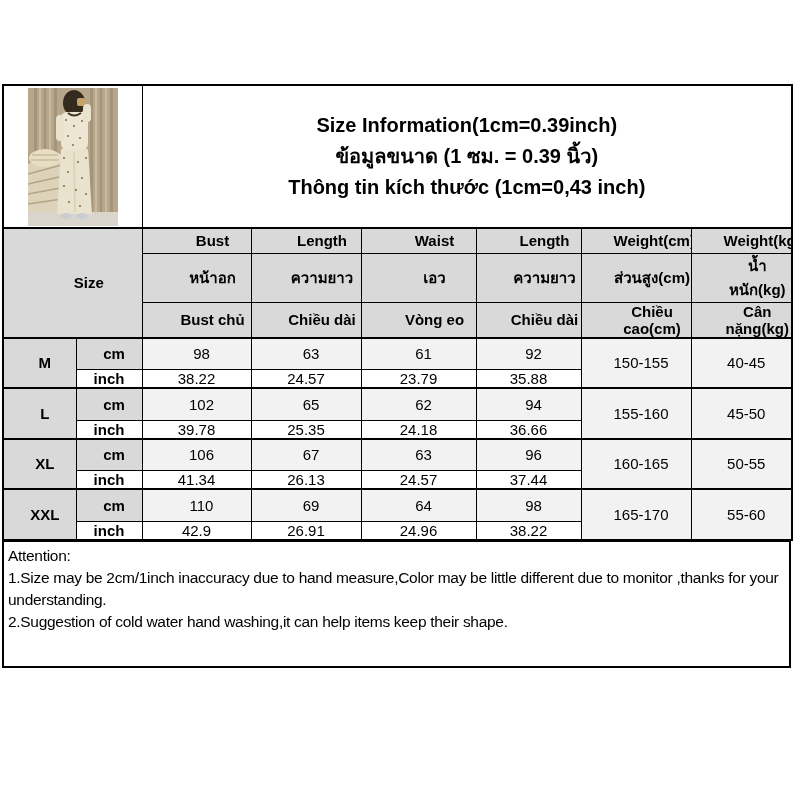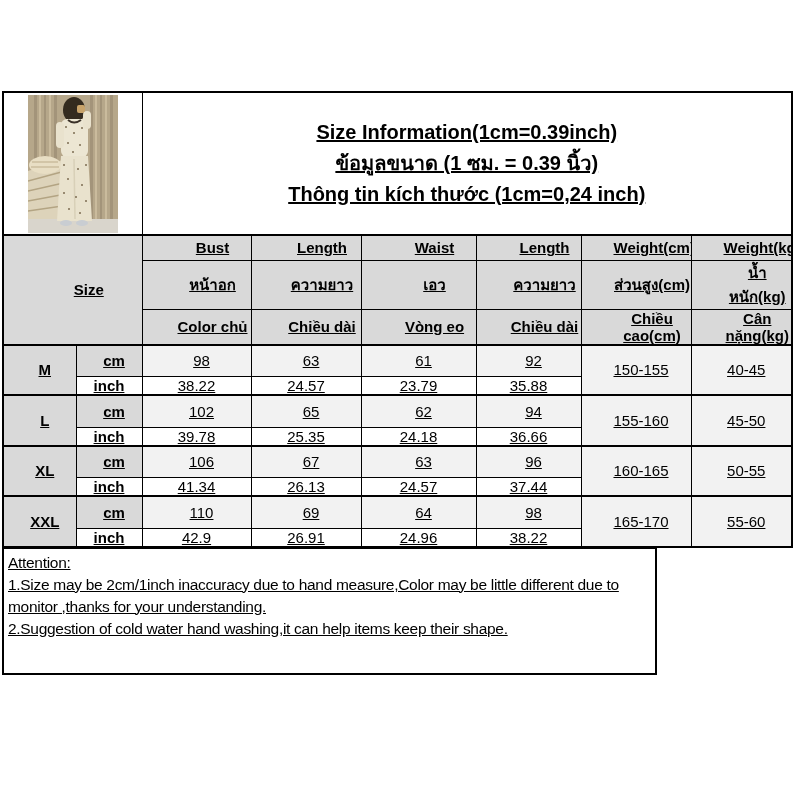--- a/index.html
+++ b/index.html
@@ -5,23 +5,22 @@
   * { box-sizing: border-box; }
   html, body {
     margin: 0; padding: 0;
     width: 800px; height: 800px;
     background: #ffffff;
     font-family: "Liberation Sans", "DejaVu Sans", sans-serif;
     color: #000;
   }
   .page {
     position: absolute;
-    top: 91px; left: 2px;
+    top: 84px; left: 2px;
     width: 789px;
-    text-decoration: underline;
   }
   table.size-table {
     border-collapse: collapse;
     table-layout: fixed;
     width: 789px;
     border: 2px solid #000;
   }
   table.size-table td {
     border: 1px solid #000;
     text-align: center;
@@ -55,21 +54,21 @@
   td.unit { font-weight: bold; font-size: 15px; }
   td.unit.cm { background: #d9d9d9; }
   td.unit.inch { background: #ffffff; }
   td.val { font-weight: normal; font-size: 15px; background: #ffffff; }
   td.val.shade { background: #f2f2f2; }
   tr.r-cm td { height: 32px; padding-left: 10px; }
   tr.r-inch td { height: 17px; }
 
   
   .attention {
-    width: 655px;
+    width: 789px;
     height: 127px;
     border: 2px solid #000;
     border-top-width: 1px;
     padding: 3px 4px;
     font-size: 15.5px;
     line-height: 22px;
     letter-spacing: -0.3px;
   }
   .attention p { margin: 0; }
 </style>
@@ -154,21 +153,21 @@
               <circle cx="52" cy="118" r="1"></circle>
             </g>
             <ellipse cx="38" cy="128" rx="6" ry="3" fill="#c9cdd2"></ellipse>
             <ellipse cx="54" cy="128" rx="6" ry="3" fill="#c9cdd2"></ellipse>
           </svg>
         </div>
       </td>
       <td class="title-cell" colspan="6">
         <div class="tline">Size Information(1cm=0.39inch)</div>
         <div class="tline">ข้อมูลขนาด (1 ซม. = 0.39 นิ้ว)</div>
-        <div class="tline">Thông tin kích thước (1cm=0,24 inch)</div>
+        <div class="tline">Thông tin kích thước (1cm=0,43 inch)</div>
       </td>
     </tr>
 
     <tr class="hdr group-start">
       <td class="size-cell" colspan="2" rowspan="3">Size</td>
       <td>Bust</td>
       <td>Length</td>
       <td>Waist</td>
       <td>Length</td>
       <td>Weight(cm)</td>
@@ -176,21 +175,21 @@
     </tr>
     <tr class="hdr">
       <td>หน้าอก</td>
       <td>ความยาว</td>
       <td>เอว</td>
       <td>ความยาว</td>
       <td>ส่วนสูง(cm)</td>
       <td>น้ำหนัก(kg)</td>
     </tr>
     <tr class="hdr">
-      <td>Color chủ</td>
+      <td>Bust chủ</td>
       <td>Chiều dài</td>
       <td>Vòng eo</td>
       <td>Chiều dài</td>
       <td>Chiều cao(cm)</td>
       <td>Cân nặng(kg)</td>
     </tr>
 
     <tr class="r-cm group-start">
       <td class="size-name" rowspan="2">M</td>
       <td class="unit cm">cm</td>

